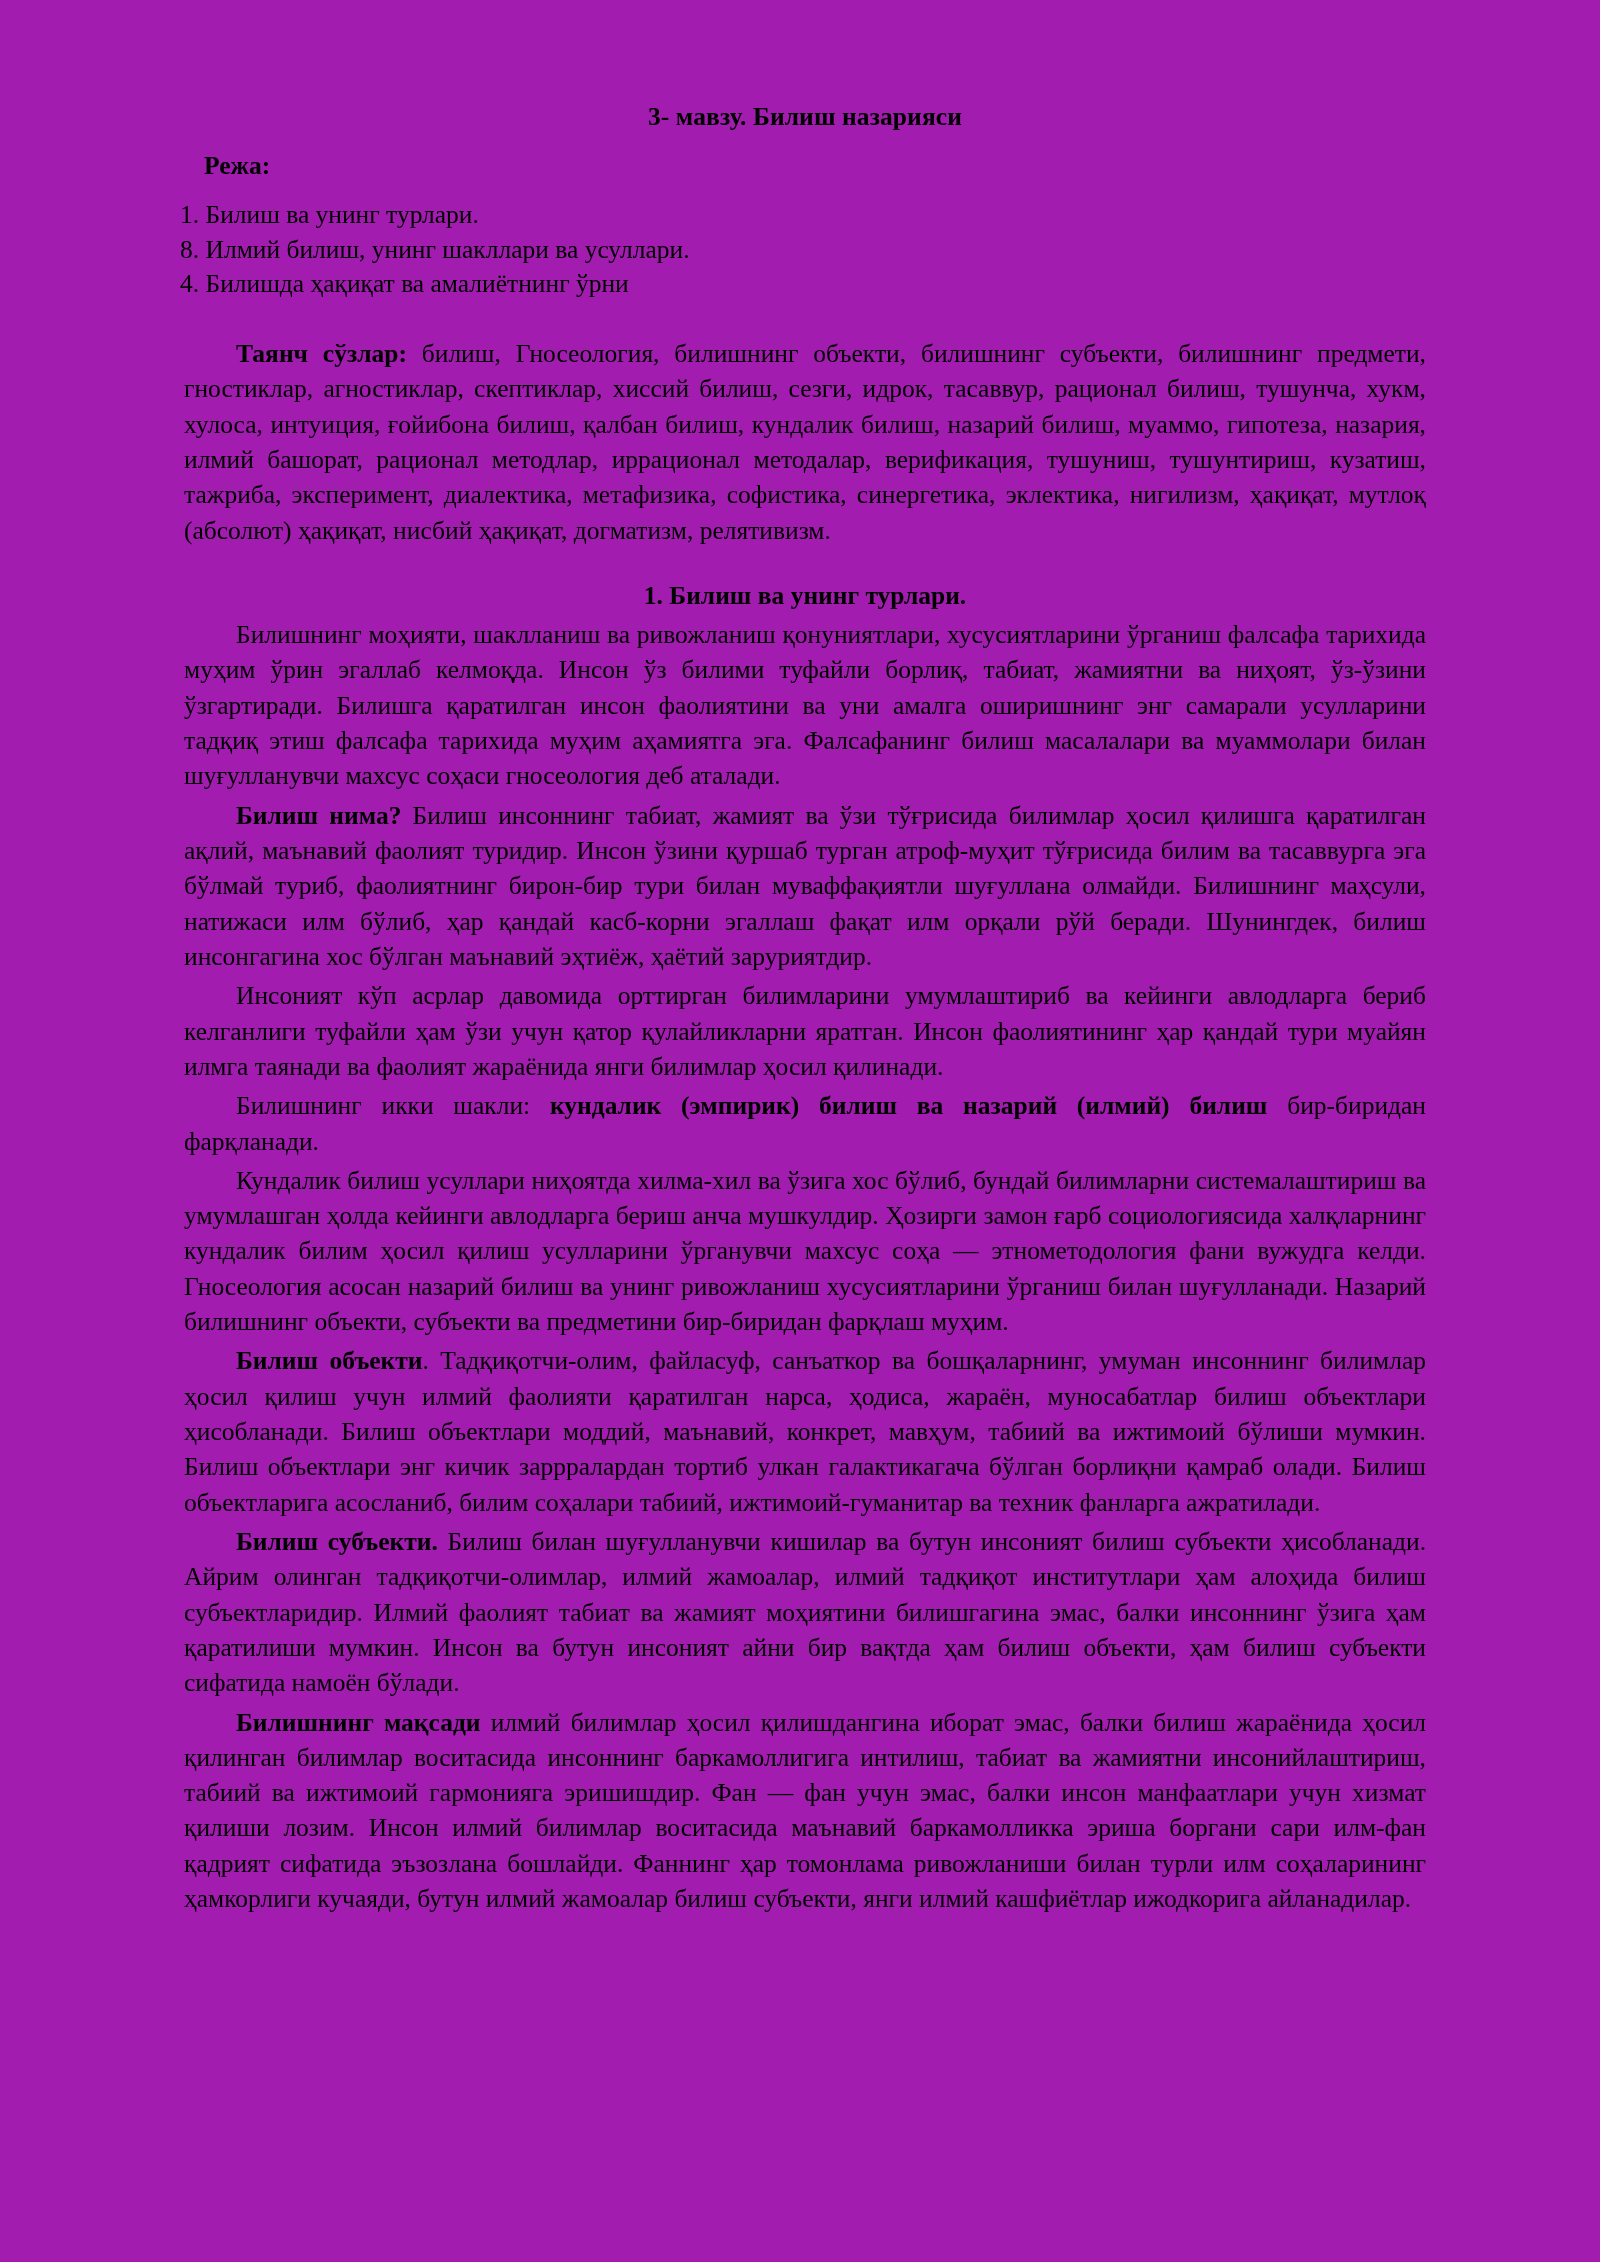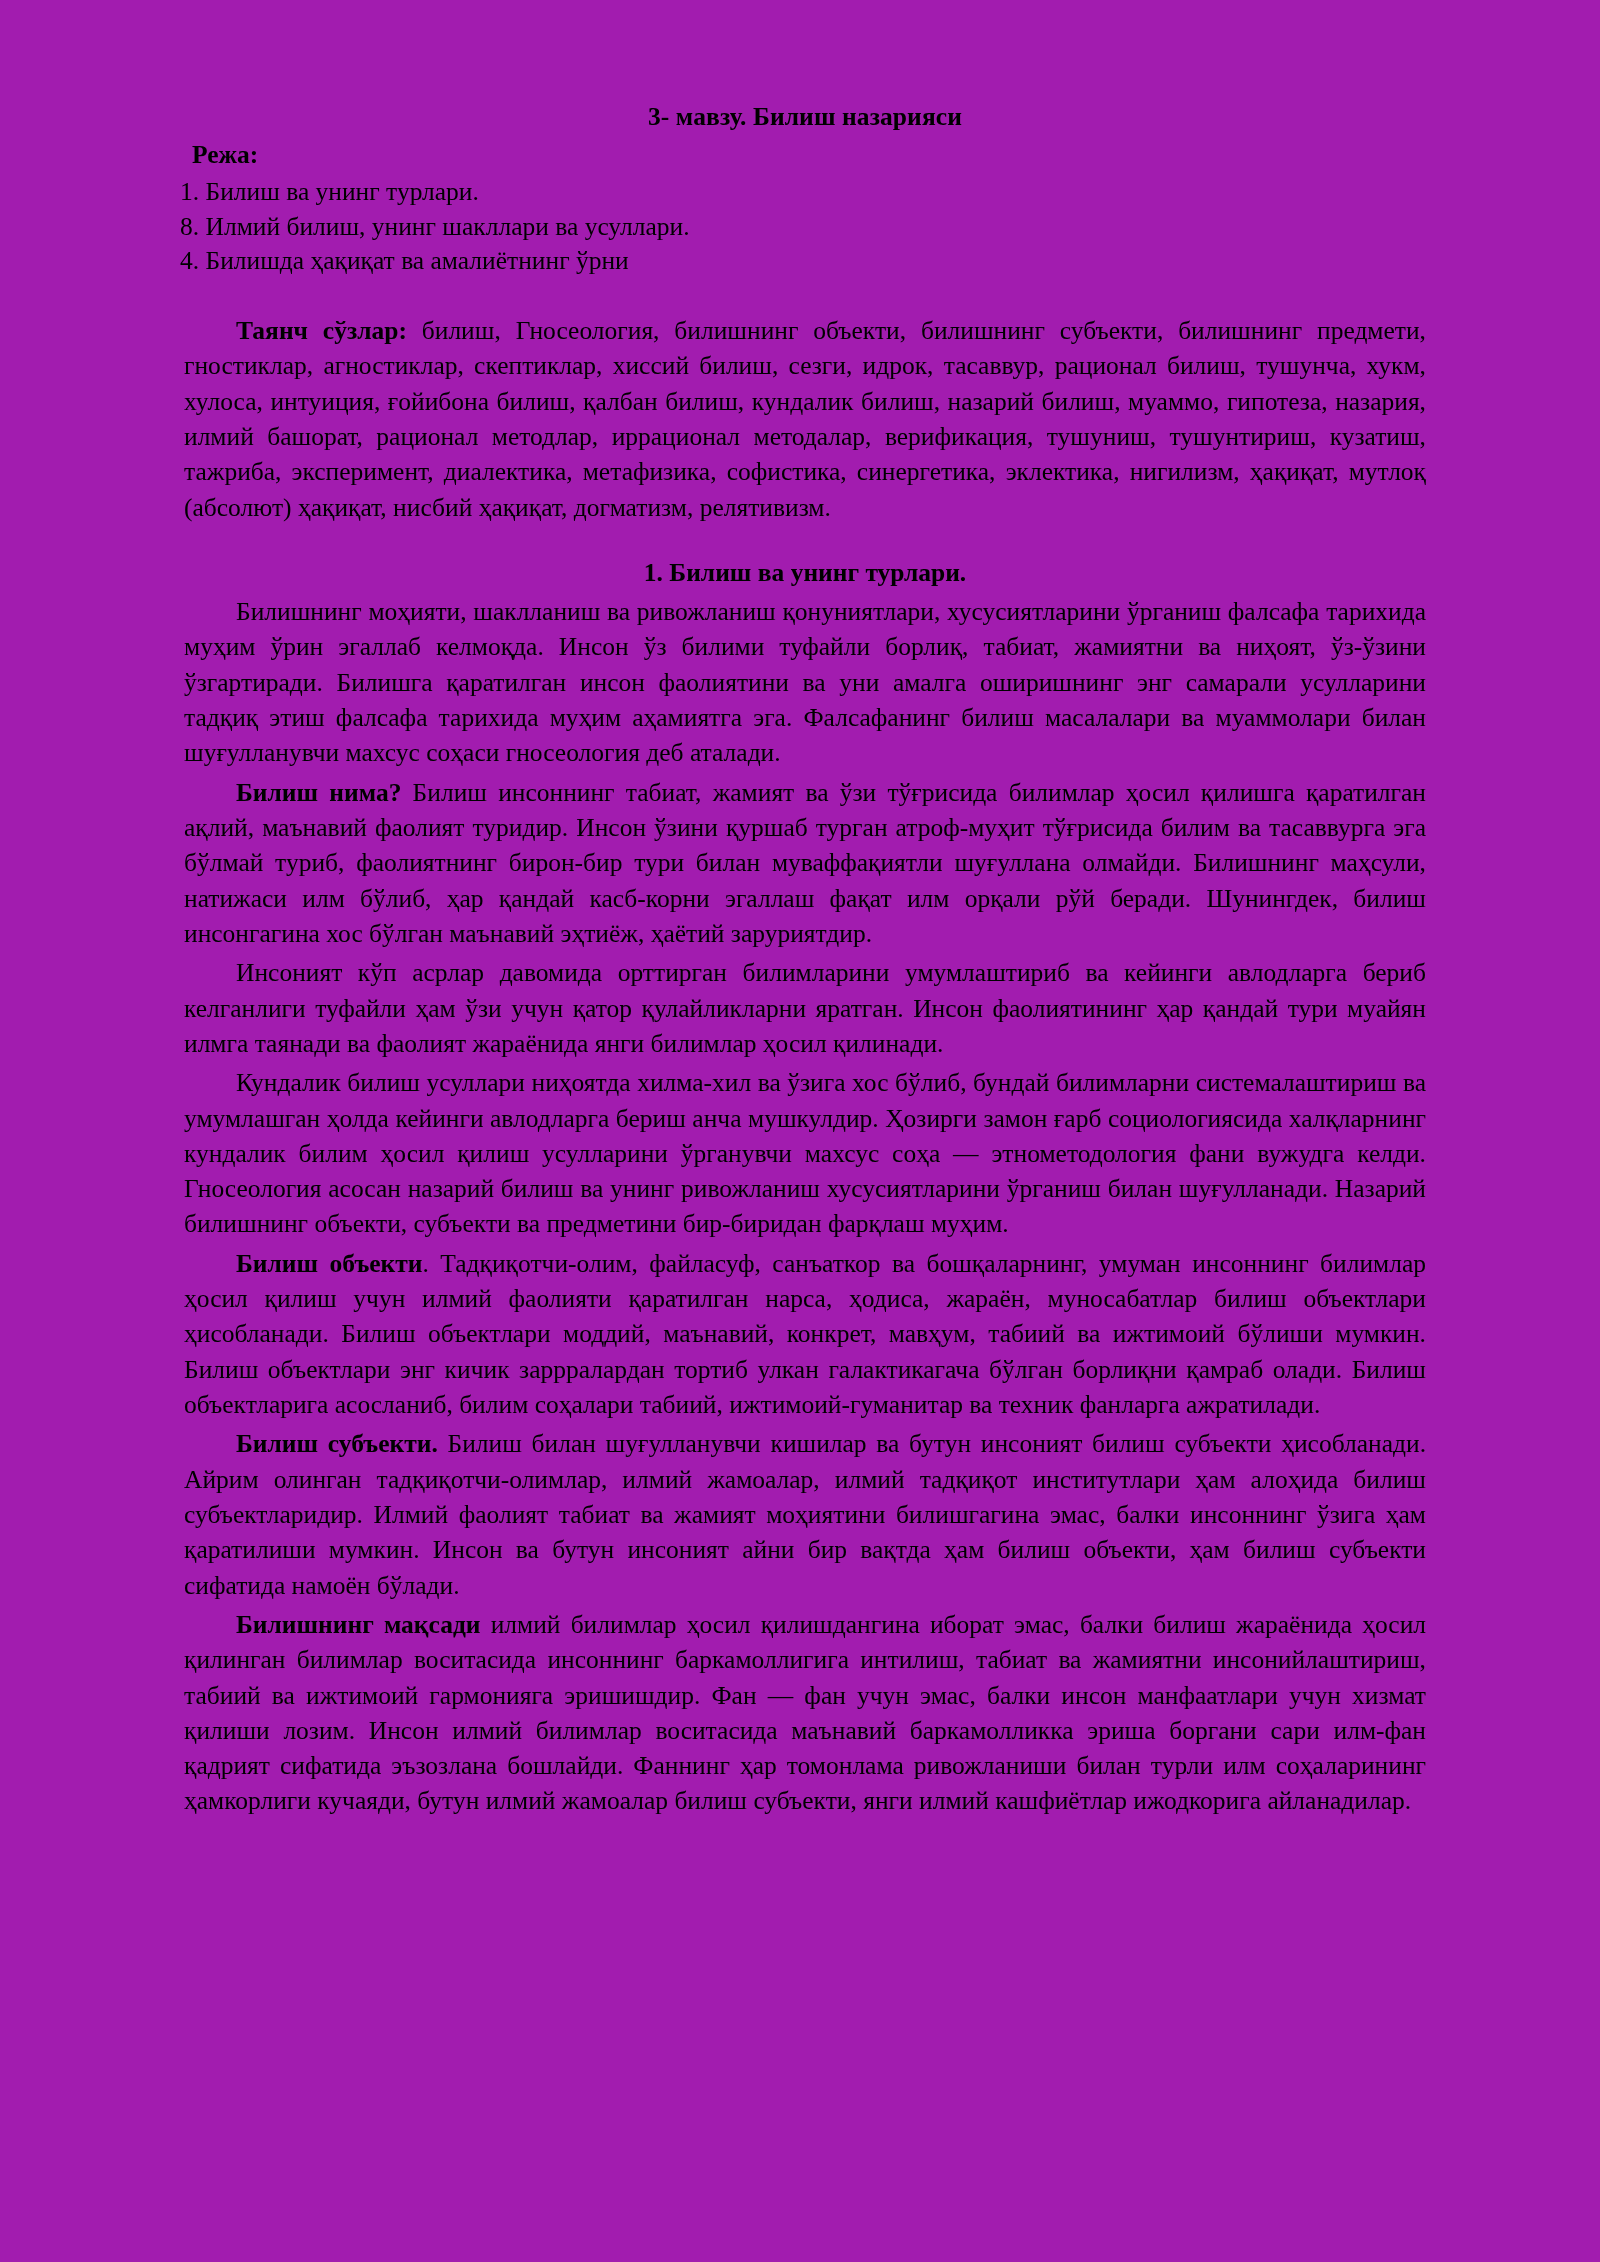--- a/index.html
+++ b/index.html
@@ -28,21 +28,21 @@
     font-weight: bold;
     font-size: 25.5px;
     line-height: 1.32;
     margin: 0 0 4px 0;
     letter-spacing: 0.1px;
   }
   .plan-label {
     font-weight: bold;
     font-size: 25.5px;
     line-height: 1.36;
-    margin: 3px;
+    margin: 15px;
     padding-left: 9px;
   }
   ol.plan-list {
     list-style: none;
     margin: 0;
     padding: 0;
   }
   ol.plan-list li {
     font-size: 25.5px;
     line-height: 1.355;
@@ -92,20 +92,21 @@
   <div class="gap-sm"></div>
 
   <p class="section-head">1. Билиш ва унинг турлари.</p>
 
   <p class="body-par"><span>Билишнинг моҳияти, шаклланиш ва ривожланиш қонуниятлари, хусусиятларини ўрганиш фалсафа тарихида муҳим ўрин эгаллаб келмоқда. Инсон ўз билими туфайли борлиқ, табиат, жамиятни ва ниҳоят, ўз-ўзини ўзгартиради. Билишга қаратилган инсон фаолиятини ва уни амалга оширишнинг энг самарали усулларини тадқиқ этиш фалсафа тарихида муҳим аҳамиятга эга. Фалсафанинг билиш масалалари ва муаммолари билан шуғулланувчи махсус соҳаси гносеология деб аталади.</span></p>
 
   <p class="body-par"><b>Билиш нима?</b><span> Билиш инсоннинг табиат, жамият ва ўзи тўғрисида билимлар ҳосил қилишга қаратилган ақлий, маънавий фаолият туридир. Инсон ўзини қуршаб турган атроф-муҳит тўғрисида билим ва тасаввурга эга бўлмай туриб, фаолиятнинг бирон-бир тури билан муваффақиятли шуғуллана олмайди. Билишнинг маҳсули, натижаси илм бўлиб, ҳар қандай касб-корни эгаллаш фақат илм орқали рўй беради. Шунингдек, билиш инсонгагина хос бўлган маънавий эҳтиёж, ҳаётий заруриятдир.</span></p>
 
   <p class="body-par"><span>Инсоният кўп асрлар давомида орттирган билимларини умумлаштириб ва кейинги авлодларга бериб келганлиги туфайли ҳам ўзи учун қатор қулайликларни яратган. Инсон фаолиятининг ҳар қандай тури муайян илмга таянади ва фаолият жараёнида янги билимлар ҳосил қилинади.</span></p>
 
+  <p class="body-par"><span>Билишнинг икки шакли: </span><b>кундалик (эмпирик) билиш ва назарий (илмий) билиш</b><span> бир-биридан фарқланади.</span></p>
 
   <p class="body-par"><span>Кундалик билиш усуллари ниҳоятда хилма-хил ва ўзига хос бўлиб, бундай билимларни системалаштириш ва умумлашган ҳолда кейинги авлодларга бериш анча мушкулдир. Ҳозирги замон ғарб социологиясида халқларнинг кундалик билим ҳосил қилиш усулларини ўрганувчи махсус соҳа — этнометодология фани вужудга келди. Гносеология асосан назарий билиш ва унинг ривожланиш хусусиятларини ўрганиш билан шуғулланади. Назарий билишнинг объекти, субъекти ва предметини бир-биридан фарқлаш муҳим.</span></p>
 
   <p class="body-par"><b>Билиш объекти</b><span>. Тадқиқотчи-олим, файласуф, санъаткор ва бошқаларнинг, умуман инсоннинг билимлар ҳосил қилиш учун илмий фаолияти қаратилган нарса, ҳодиса, жараён, муносабатлар билиш объектлари ҳисобланади. Билиш объектлари моддий, маънавий, конкрет, мавҳум, табиий ва ижтимоий бўлиши мумкин. Билиш объектлари энг кичик заррралардан тортиб улкан галактикагача бўлган борлиқни қамраб олади. Билиш объектларига асосланиб, билим соҳалари табиий, ижтимоий-гуманитар ва техник фанларга ажратилади.</span></p>
 
   <p class="body-par"><b>Билиш субъекти.</b><span> Билиш билан шуғулланувчи кишилар ва бутун инсоният билиш субъекти ҳисобланади. Айрим олинган тадқиқотчи-олимлар, илмий жамоалар, илмий тадқиқот институтлари ҳам алоҳида билиш субъектларидир. Илмий фаолият табиат ва жамият моҳиятини билишгагина эмас, балки инсоннинг ўзига ҳам қаратилиши мумкин. Инсон ва бутун инсоният айни бир вақтда ҳам билиш объекти, ҳам билиш субъекти сифатида намоён бўлади.</span></p>
 
   <p class="body-par"><b>Билишнинг мақсади</b><span> илмий билимлар ҳосил қилишдангина иборат эмас, балки билиш жараёнида ҳосил қилинган билимлар воситасида инсоннинг баркамоллигига интилиш, табиат ва жамиятни инсонийлаштириш, табиий ва ижтимоий гармонияга эришишдир. Фан — фан учун эмас, балки инсон манфаатлари учун хизмат қилиши лозим. Инсон илмий билимлар воситасида маънавий баркамолликка эриша боргани сари илм-фан қадрият сифатида эъзозлана бошлайди. Фаннинг ҳар томонлама ривожланиши билан турли илм соҳаларининг ҳамкорлиги кучаяди, бутун илмий жамоалар билиш субъекти, янги илмий кашфиётлар ижодкорига айланадилар.</span></p>
 
 </div>

